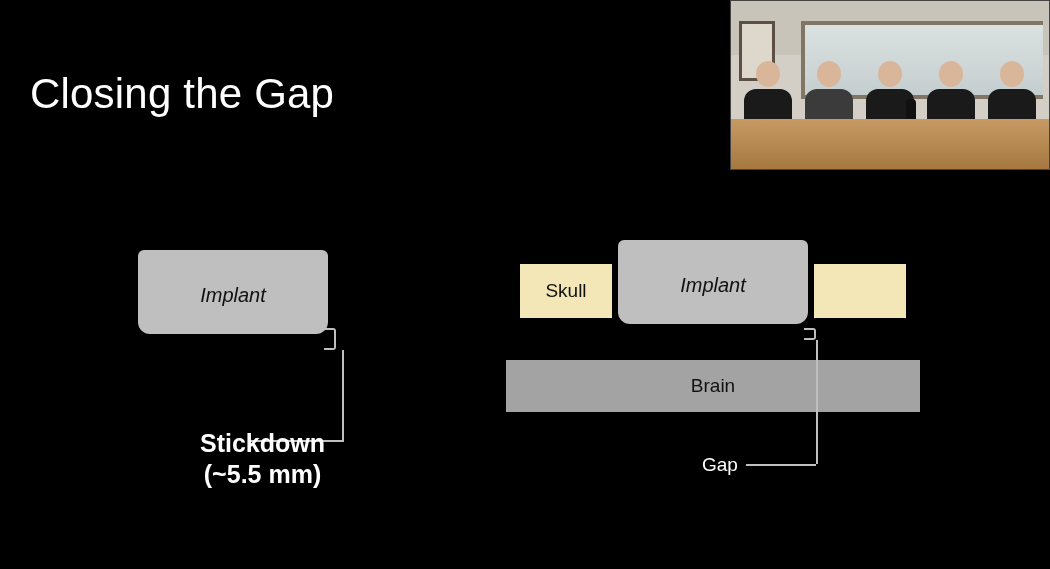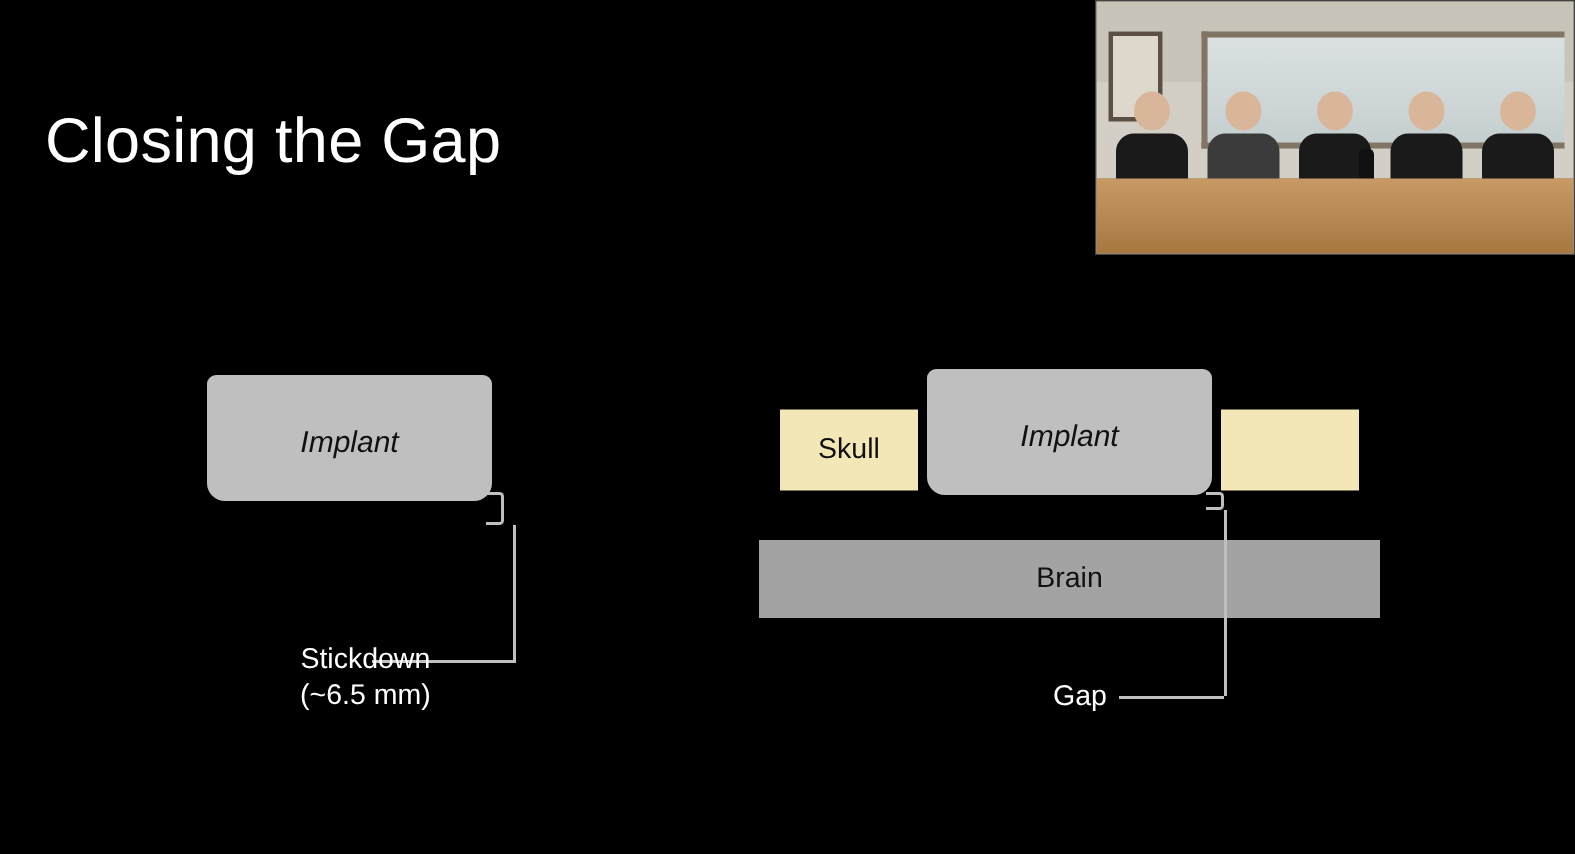--- a/index.html
+++ b/index.html
@@ -30,24 +30,24 @@
   .implant .cap::before, .implant .cap::after { content: ""; position: absolute; top: 0; width: 20px; height: 14px; background: #bfbfbf; }
   .implant .cap::before { left: -14px; border-radius: 6px 0 0 0; }
   .implant .cap::after { right: -14px; border-radius: 0 6px 0 0; }
   .implant-label { position: absolute; left: 0; right: 0; top: 22px; text-align: center; color: #111; font-size: 20px; }
 
   
   .d-left .implant { margin-left: 18px; margin-top: 22px; }
   .d-left .stick { position: absolute; right: 124px; top: 88px; width: 12px; height: 22px; border: 2px solid #bfbfbf; border-left: none; border-radius: 0 3px 3px 0; }
   .d-left .lead-v { position: absolute; right: 116px; top: 110px; width: 0; height: 90px; border-left: 2px solid #bfbfbf; }
   .d-left .lead-h { position: absolute; right: 116px; top: 200px; width: 96px; height: 0; border-top: 2px solid #bfbfbf; }
-  .d-left .stick-label { position: absolute; left: 80px; top: 188px; text-align: center; font-size: 19px; line-height: 1.25; }
+  .d-left .stick-label { position: absolute; left: 80px; top: 188px; text-align: center; font-size: 25px; line-height: 1.25; font-weight: bold; }
 
   
-  .d-right .row-top { position: relative; height: 96px; display: flex; align-items: center; }
+  .d-right .row-top { position: relative; height: 96px; display: flex; align-items: flex-start; }
   .d-right .skull { height: 54px; background: #f3e7b7; color: #111; font-size: 19px; display: flex; align-items: center; justify-content: center; margin-top: 24px; }
   .d-right .skull.left { width: 92px; margin-right: 6px; }
   .d-right .skull.right { width: 92px; margin-left: 6px; }
   .d-right .implant { margin-top: 12px; }
   .d-right .brain { margin-top: 24px; width: 414px; height: 52px; background: #a3a3a3; color: #111; font-size: 19px; display: flex; align-items: center; justify-content: center; margin-left: -14px; }
 
   .d-right .gap-mark { position: absolute; left: 284px; top: 88px; width: 12px; height: 12px; border: 2px solid #bfbfbf; border-left: none; border-radius: 0 3px 3px 0; }
   .d-right .gap-v { position: absolute; left: 296px; top: 100px; width: 0; height: 124px; border-left: 2px solid #bfbfbf; }
   .d-right .gap-h { position: absolute; left: 226px; top: 224px; width: 70px; height: 0; border-top: 2px solid #bfbfbf; }
   .d-right .gap-label { position: absolute; left: 182px; top: 214px; font-size: 19px; }
@@ -92,21 +92,21 @@
   <div class="diagram d-left">
     <div class="implant">
       <div class="cap"></div>
       <div class="implant-label">Implant</div>
     </div>
     <div class="stick"></div>
     <div class="lead-v"></div>
     <div class="lead-h"></div>
     <div class="stick-label">
       <div>Stickdown</div>
-      <div>(~6.5 mm)</div>
+      <div>(~5.5 mm)</div>
     </div>
   </div>
 
   <div class="diagram d-right">
     <div class="row-top">
       <div class="skull left">Skull</div>
       <div class="implant">
         <div class="cap"></div>
         <div class="implant-label">Implant</div>
       </div>

